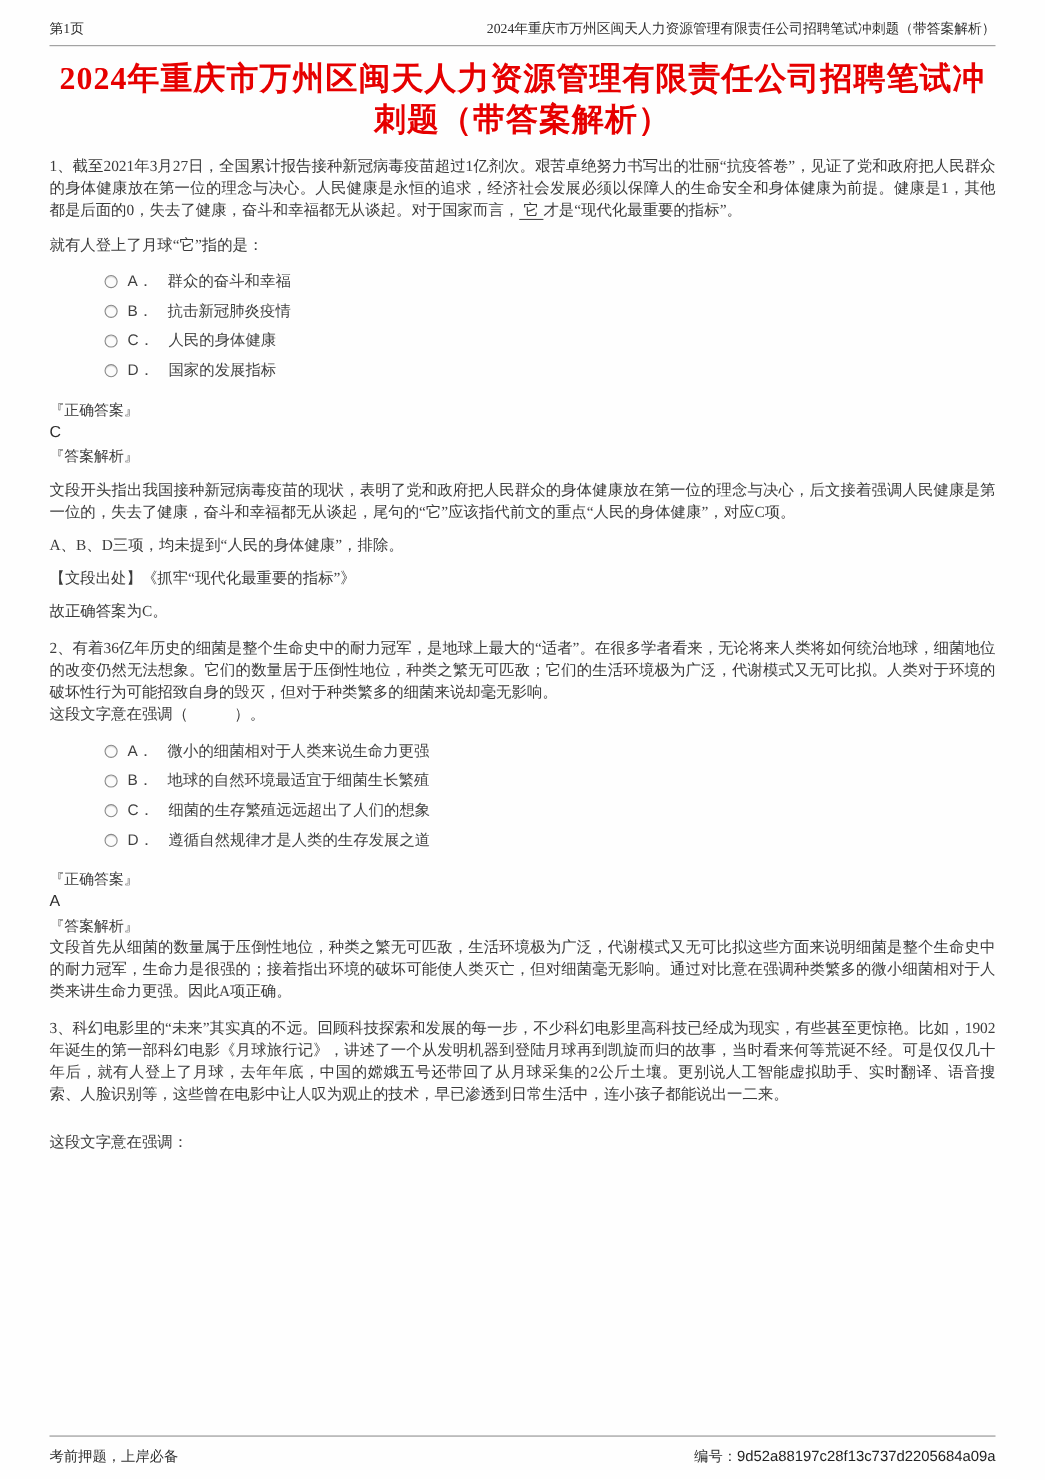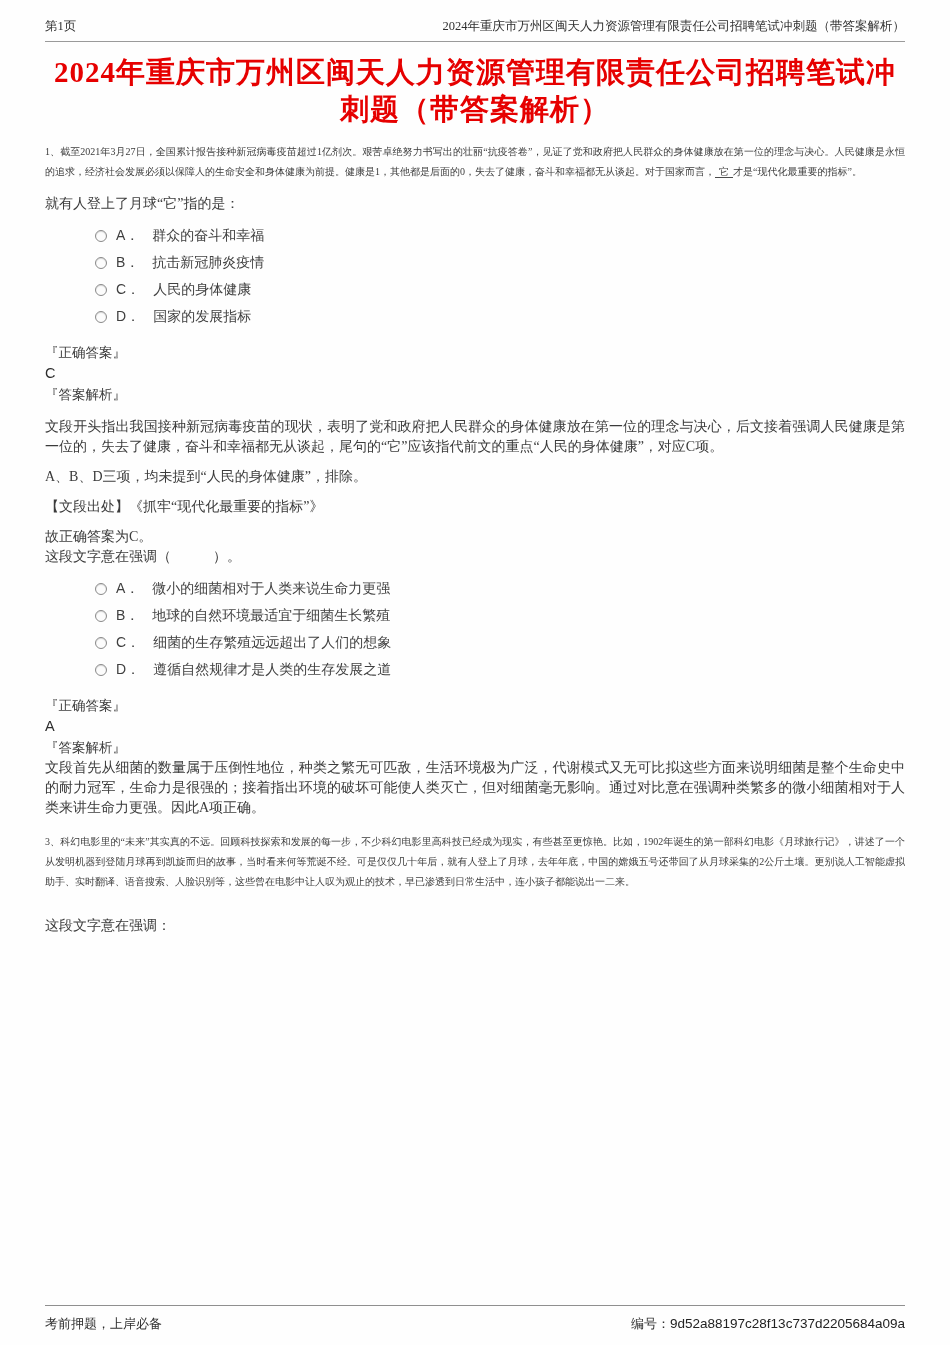--- a/index.html
+++ b/index.html
@@ -33,21 +33,21 @@
     font-size:15px;line-height:21px;color:#2e2e2e;
     text-align:justify;
   }
   
   .section-heading{
     margin:60px 0 0 0;
     font-size:21.5px;font-weight:normal;
     line-height:27px;text-align:justify;
   }
   
-  .stem{margin:14px 0 0 0;font-size:10px;line-height:20px;text-align:justify;}
+  .stem{margin:14px 0 0 0;font-size:14px;line-height:20px;text-align:justify;}
   .prompt{margin:12px 0 0 0;font-size:14px;line-height:20px;}
   .prompt.tight{margin:0;}
   .u{border-bottom:1px solid #4a4a4a;padding:0 4px;}
   
   .opts{margin:8px 0 0 50px;}
   .opt{display:flex;align-items:center;height:27px;cursor:default;}
   .radio{
     width:10px;height:10px;flex:0 0 10px;
     border:1px solid #8a8a8a;border-radius:50%;
     background:#fcfcfc;
@@ -130,20 +130,21 @@
         <p class="ans-label">『答案解析』</p>
       </div>
 
       <p class="body-p">文段开头指出我国接种新冠病毒疫苗的现状，表明了党和政府把人民群众的身体健康放在第一位的理念与决心，后文接着强调人民健康是第一位的，失去了健康，奋斗和幸福都无从谈起，尾句的“它”应该指代前文的重点“人民的身体健康”，对应C项。</p>
       <p class="body-p small-gap">A、B、D三项，均未提到“人民的身体健康”，排除。</p>
       <p class="body-p small-gap">【文段出处】《抓牢“现代化最重要的指标”》</p>
       <p class="body-p small-gap">故正确答案为C。</p>
     </section>
 
     <section>
+      <p class="stem">2、有着36亿年历史的细菌是整个生命史中的耐力冠军，是地球上最大的“适者”。在很多学者看来，无论将来人类将如何统治地球，细菌地位的改变仍然无法想象。它们的数量居于压倒性地位，种类之繁无可匹敌；它们的生活环境极为广泛，代谢模式又无可比拟。人类对于环境的破坏性行为可能招致自身的毁灭，但对于种类繁多的细菌来说却毫无影响。</p>
       <p class="prompt tight">这段文字意在强调（　　　）。</p>
 
       <div class="opts">
         <div class="opt">
           <span class="radio"></span>
           <span class="opt-letter">A．</span>
           <span class="opt-text">微小的细菌相对于人类来说生命力更强</span>
         </div>
         <div class="opt">
           <span class="radio"></span>

